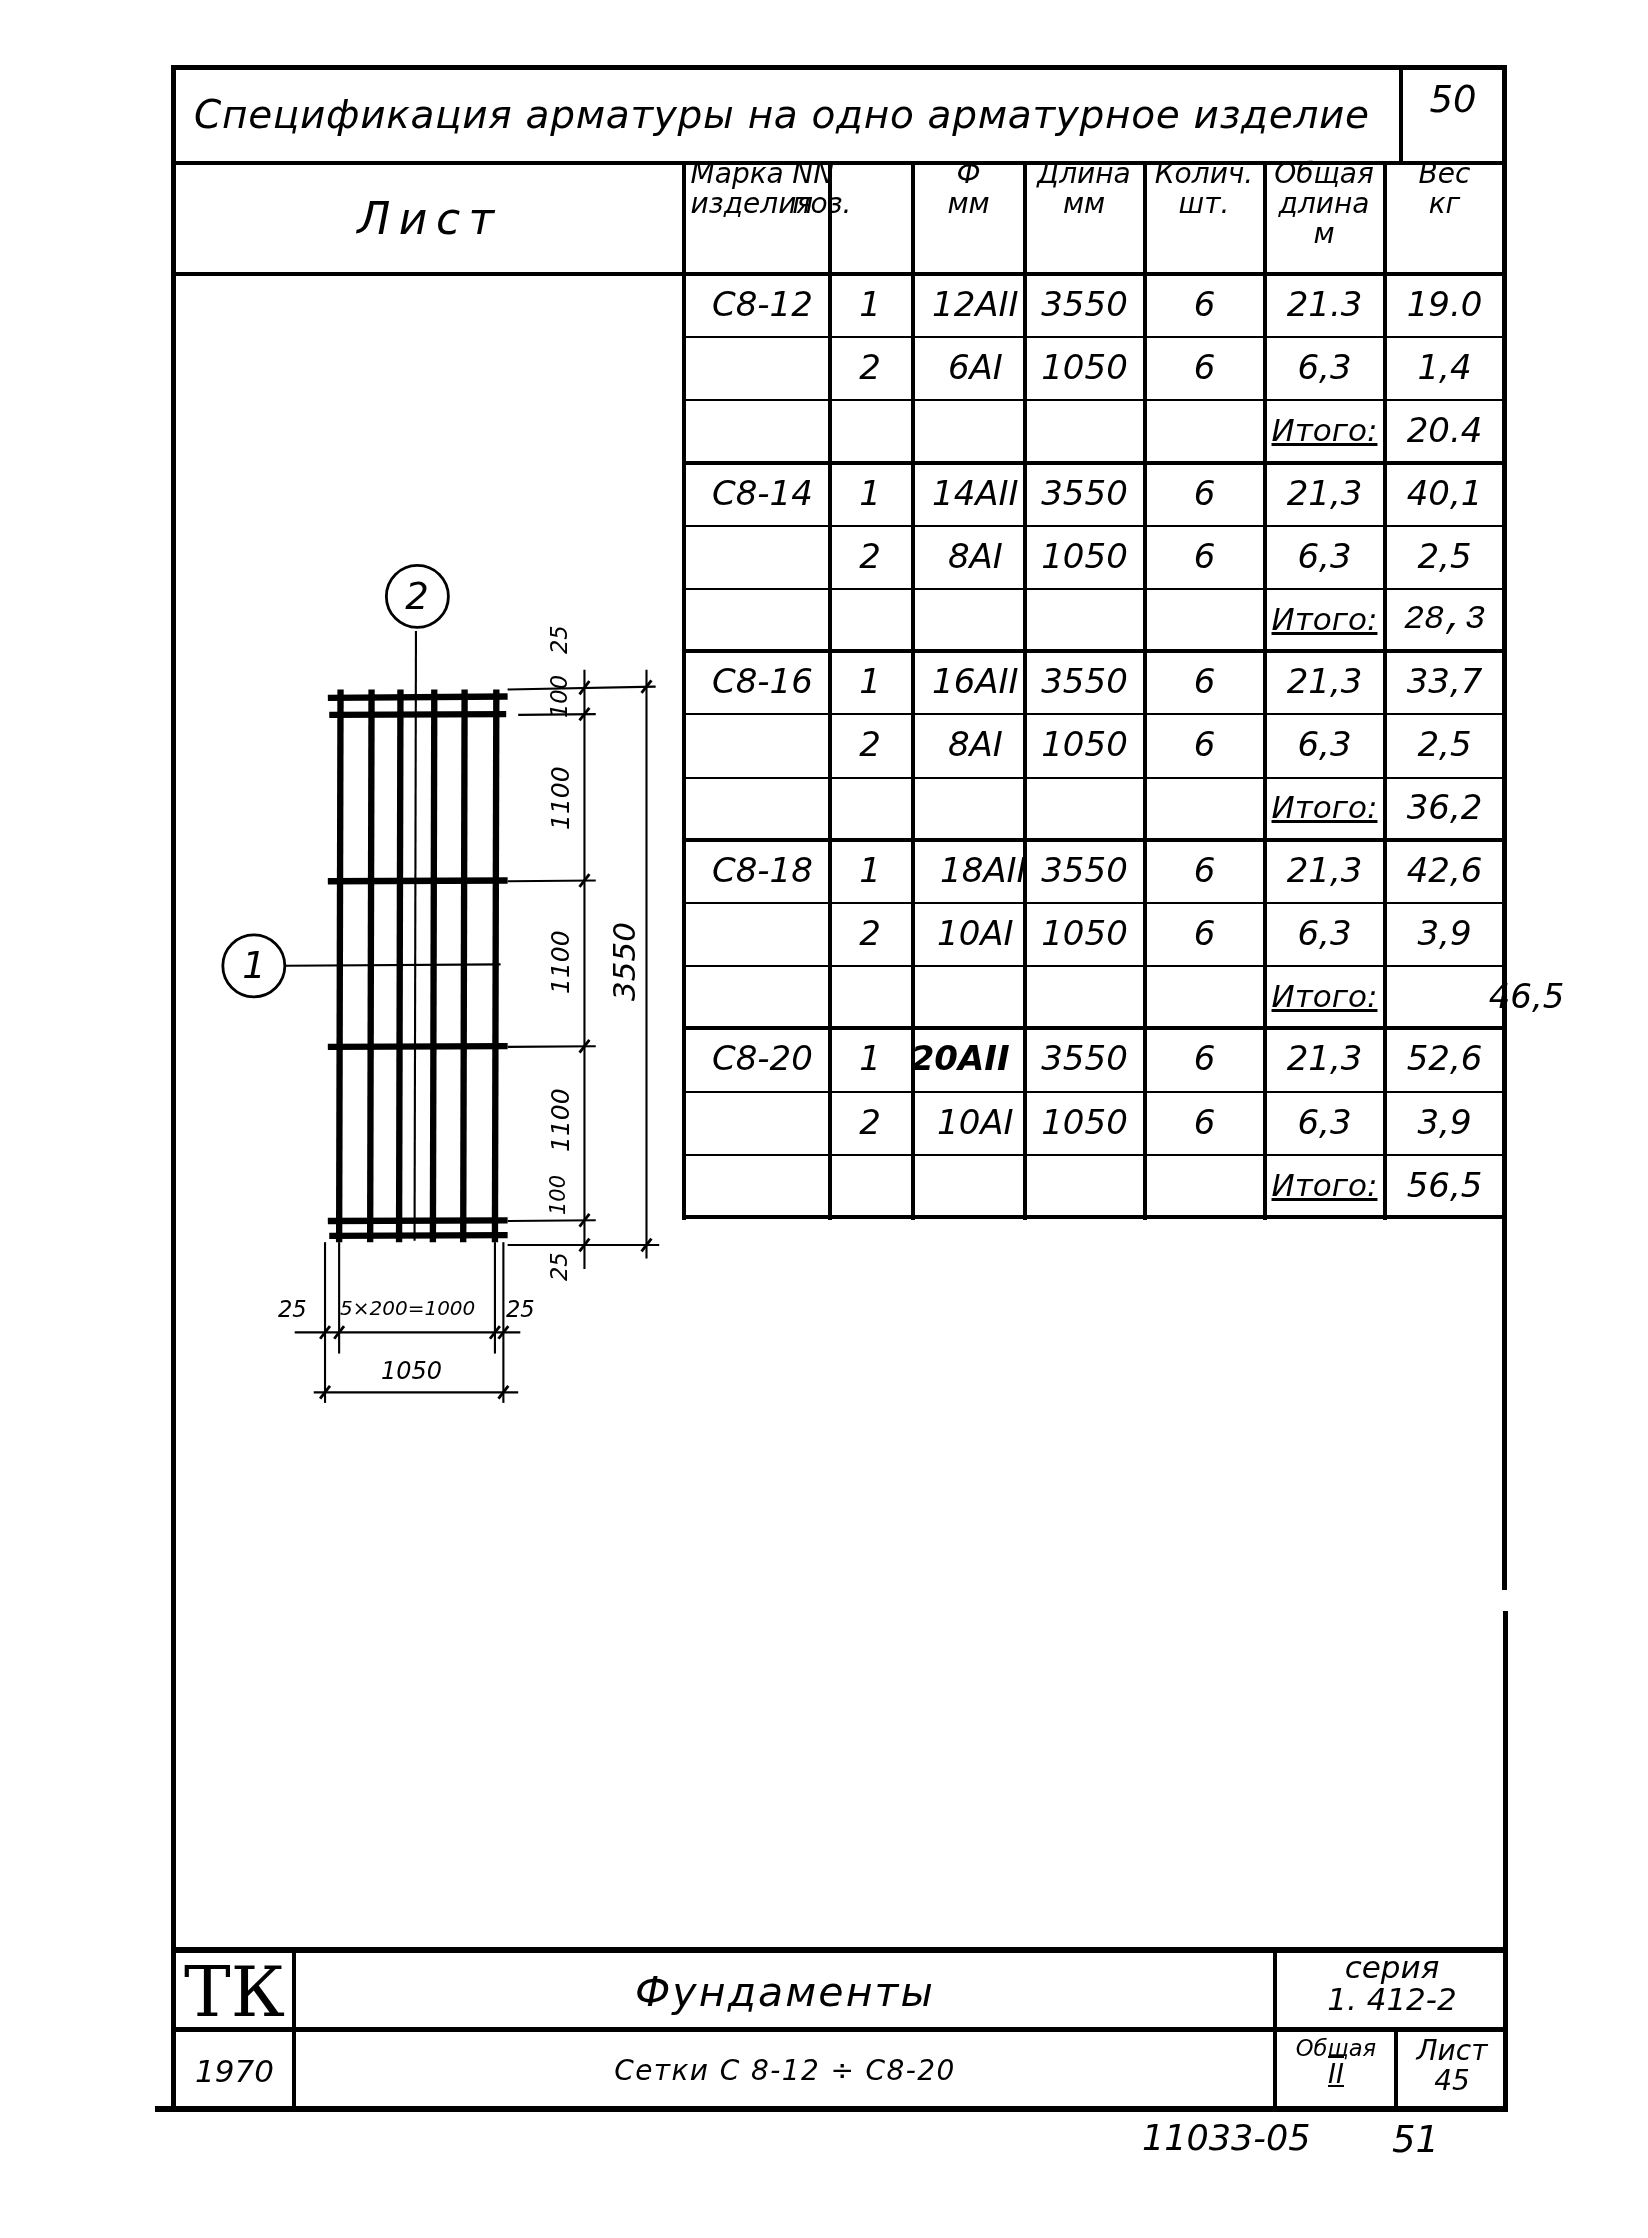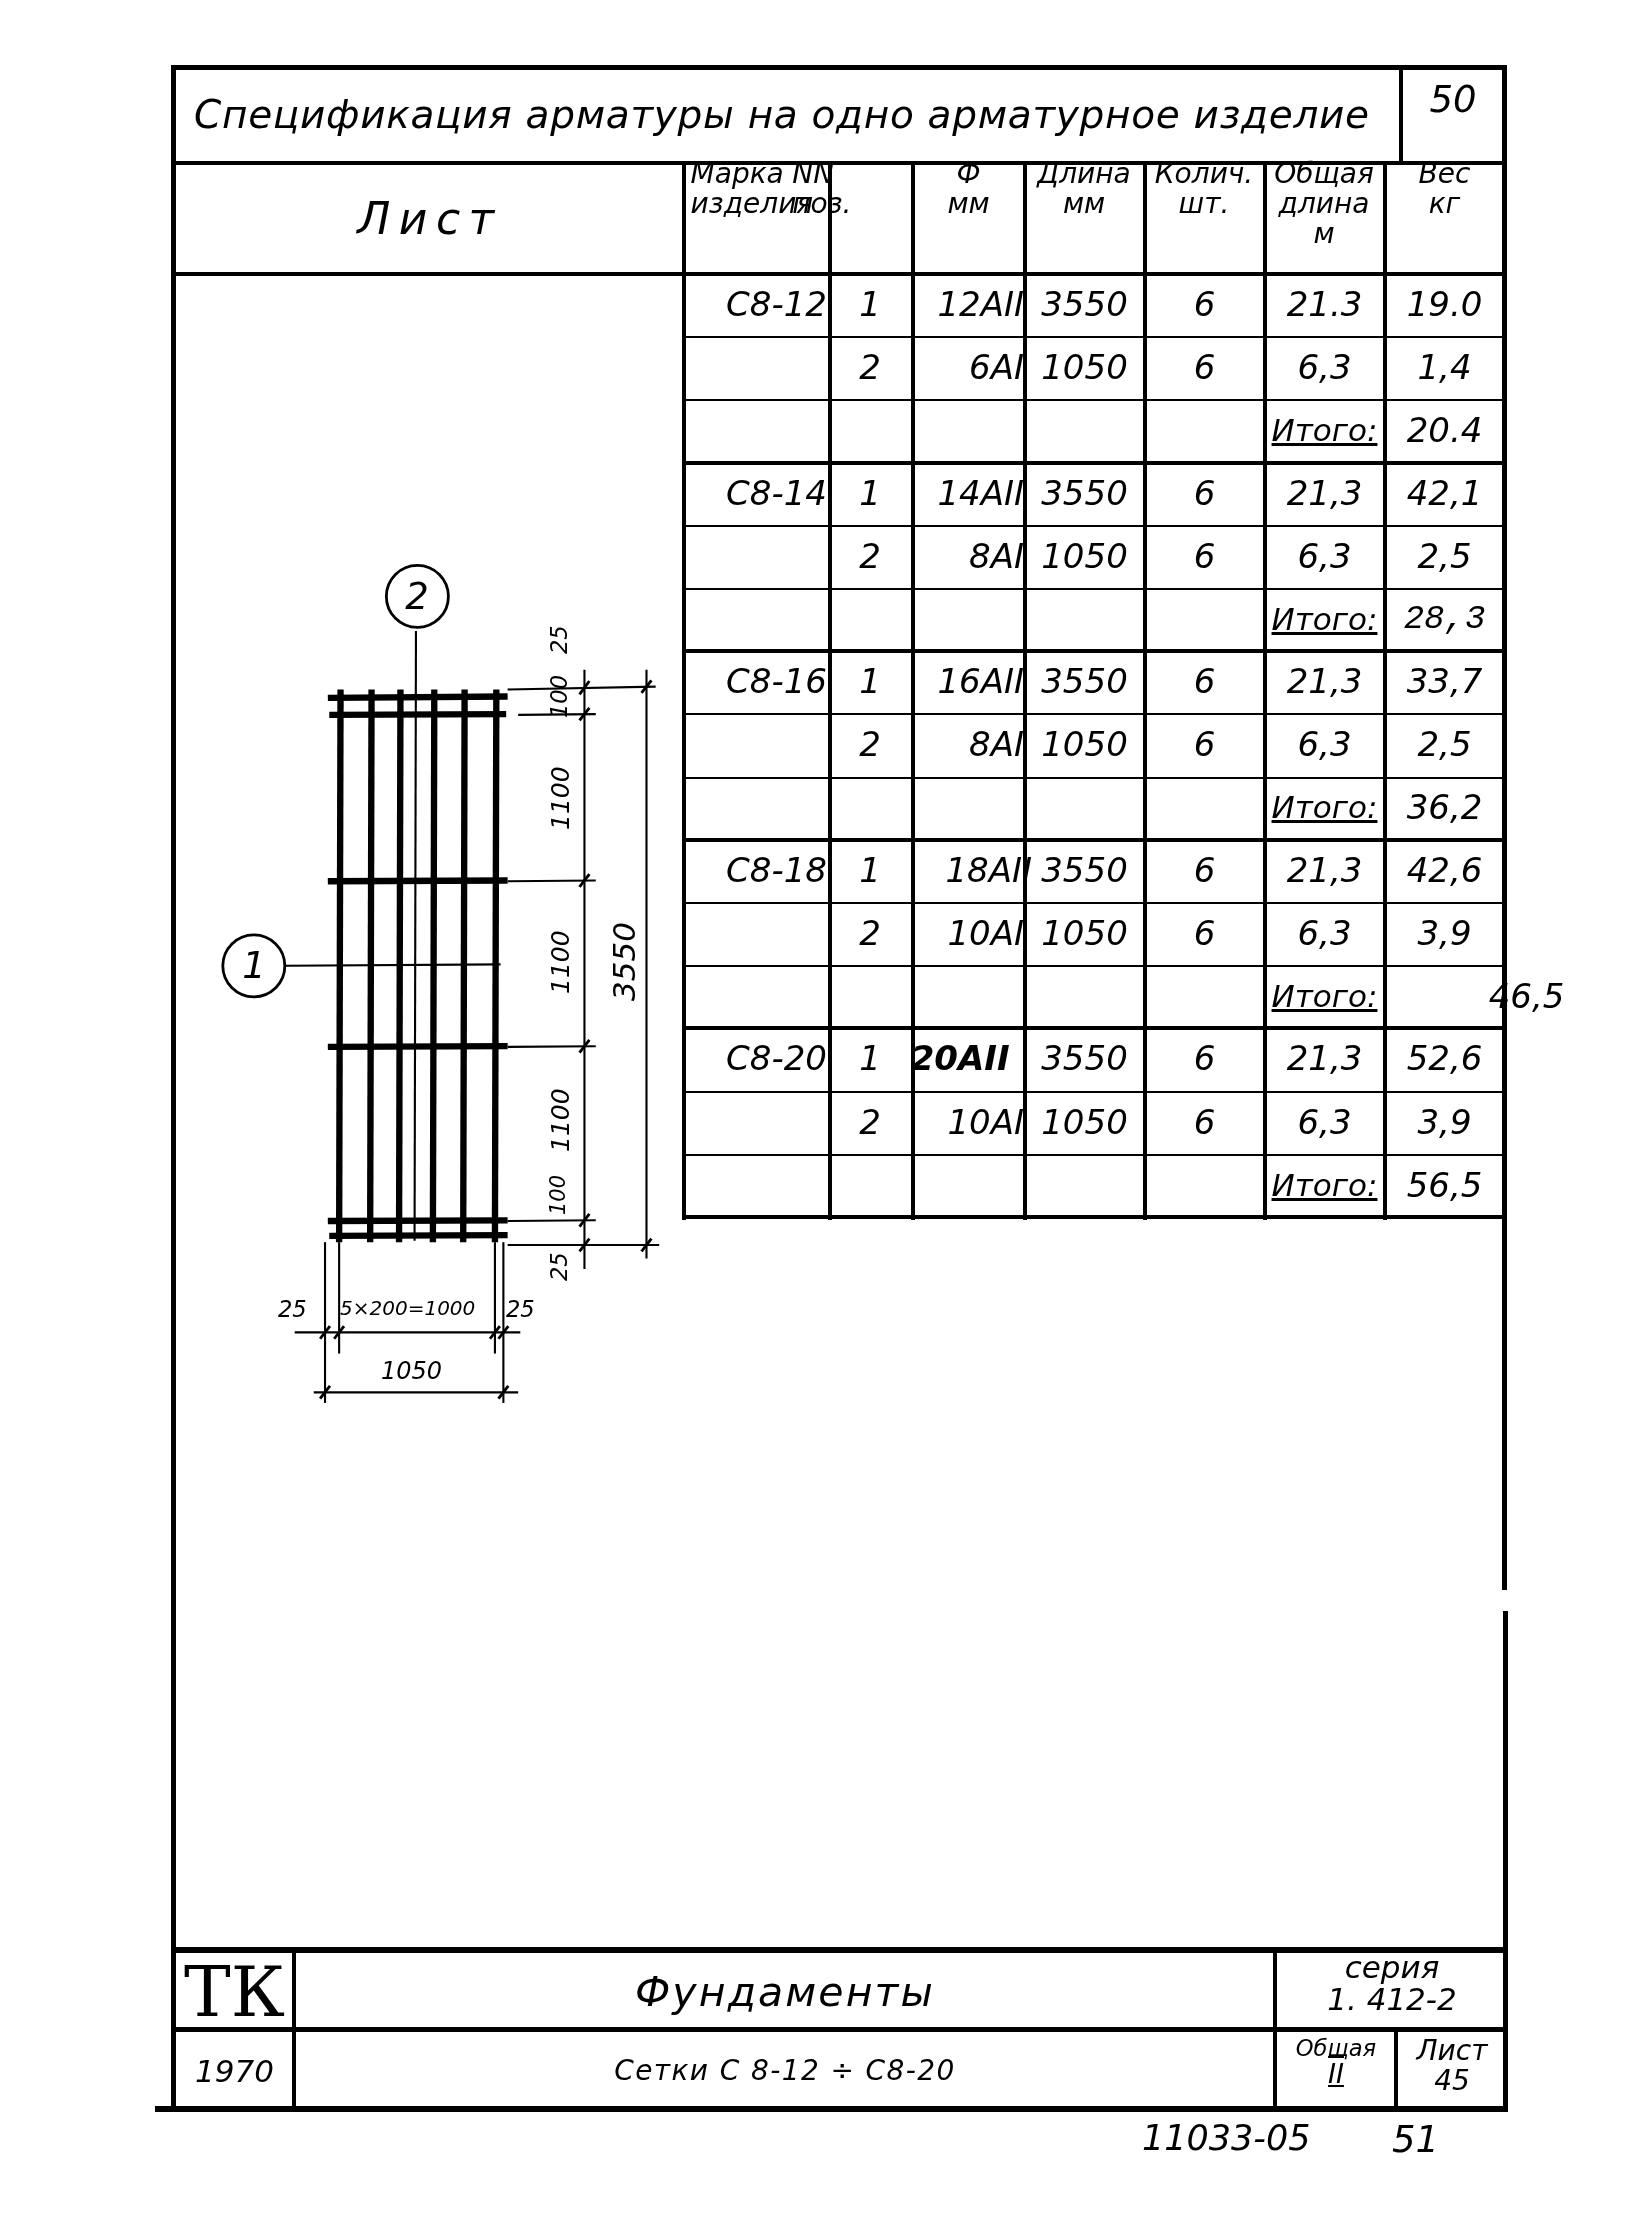--- a/index.html
+++ b/index.html
@@ -14,21 +14,21 @@
   .hline { position:absolute; height:4.2px; background:#000; }
   .vline { position:absolute; width:4.2px; background:#000; }
   .thin { position:absolute; height:2.1px; background:#000; }
 
   .title-text { left:194px; top:92px; font-size:39px; letter-spacing:0.7px; }
   .sheetno { left:1403px; top:78px; width:100px; text-align:center; font-size:37px; }
   .sketch-label { left:176px; top:169px; width:508px; text-align:center; font-size:44px; letter-spacing:8.5px; line-height:99px; }
 
   .colhead { position:absolute; top:159px; font-size:28px; line-height:30px; text-align:center; }
   .cell { position:absolute; font-size:34px; text-align:center; line-height:61px; height:61px; }
-  .cell.left { text-align:right; padding-left:12.7px; box-sizing:border-box; }
+  .cell.left { text-align:center; padding-left:12.7px; box-sizing:border-box; }
   .itogo { font-size:31px; text-decoration:underline; }
 
   .tb-text { position:absolute; text-align:center; }
   .tk { font-family:"DejaVu Serif", serif; font-size:70px; font-style:normal; left:176px; top:1953px; width:117px; line-height:78px; }
   .year { left:176px; top:2036px; width:117px; font-size:31px; line-height:70px; }
   .proj { left:297px; top:1953px; width:976px; font-size:41px; line-height:78px; letter-spacing:2.1px; }
   .sheet-title { left:297px; top:2034px; width:976px; font-size:28px; line-height:74px; letter-spacing:1.4px; }
   .series-lbl { left:1279px; top:1951px; width:226px; font-size:31px; line-height:32px; }
   .vyp-lbl { left:1277px; top:2036px; width:118px; font-size:22.6px; line-height:25px; }
   .list-lbl { left:1399px; top:2036px; width:106px; font-size:28px; line-height:30px; }
@@ -127,21 +127,21 @@
         <div class="cell hw" style="left: 1386px; width: 117px; top: 400px;">20.4</div>
       </div>
       <div class="thin" style="left: 682px; width: 823px; top: 525px;"></div>
       <div>
         <div class="cell hw left" style="left: 685px; width: 142px; top: 463px;">С8-14</div>
         <div class="cell hw" style="left: 830px; width: 80px; top: 463px;">1</div>
         <div class="cell hw left" style="left: 914px; width: 110px; top: 463px;">14АII</div>
         <div class="cell hw" style="left: 1026px; width: 117px; top: 463px;">3550</div>
         <div class="cell hw" style="left: 1146px; width: 117px; top: 463px;">6</div>
         <div class="cell hw" style="left: 1266px; width: 117px; top: 463px;">21,3</div>
-        <div class="cell hw" style="left: 1386px; width: 117px; top: 463px;">42,1</div>
+        <div class="cell hw" style="left: 1386px; width: 117px; top: 463px;">40,1</div>
       </div>
       <div class="thin" style="left: 682px; width: 823px; top: 588px;"></div>
       <div>
         <div class="cell hw left" style="left: 685px; width: 142px; top: 526px;"></div>
         <div class="cell hw" style="left: 830px; width: 80px; top: 526px;">2</div>
         <div class="cell hw left" style="left: 914px; width: 110px; top: 526px;">8АI</div>
         <div class="cell hw" style="left: 1026px; width: 117px; top: 526px;">1050</div>
         <div class="cell hw" style="left: 1146px; width: 117px; top: 526px;">6</div>
         <div class="cell hw" style="left: 1266px; width: 117px; top: 526px;">6,3</div>
         <div class="cell hw" style="left: 1386px; width: 117px; top: 526px;">2,5</div>

